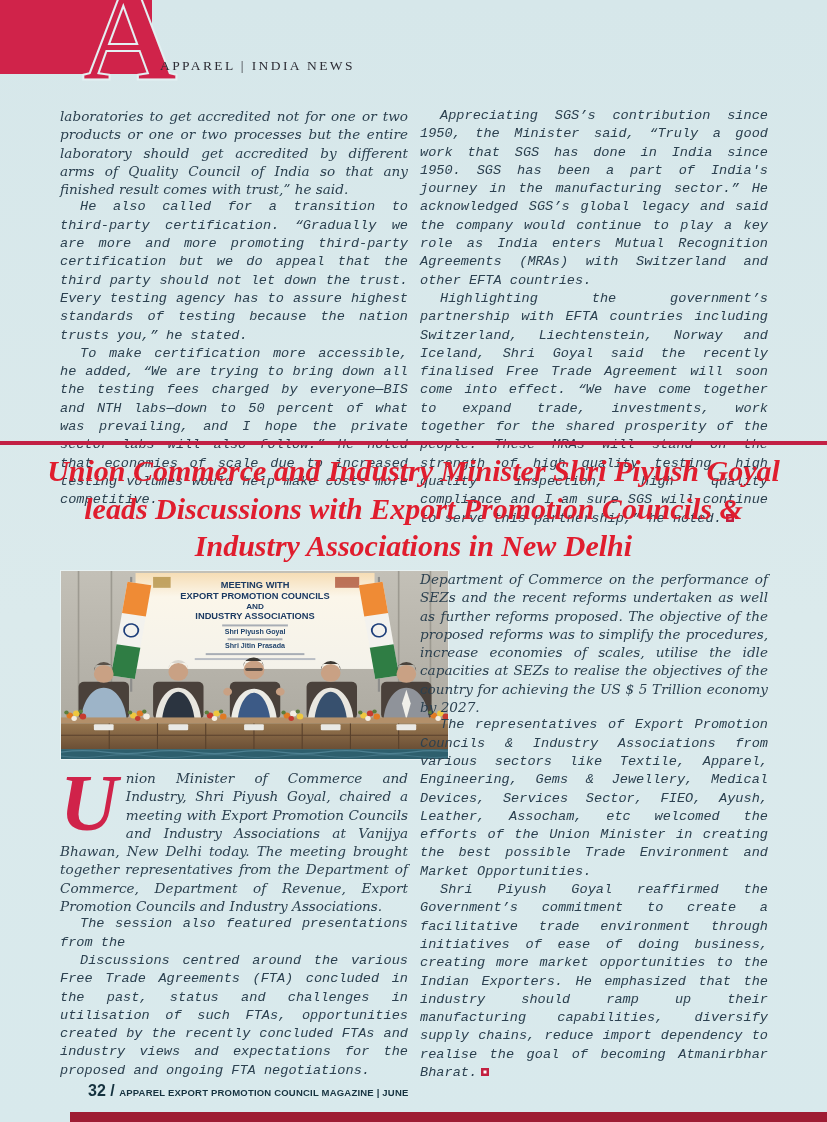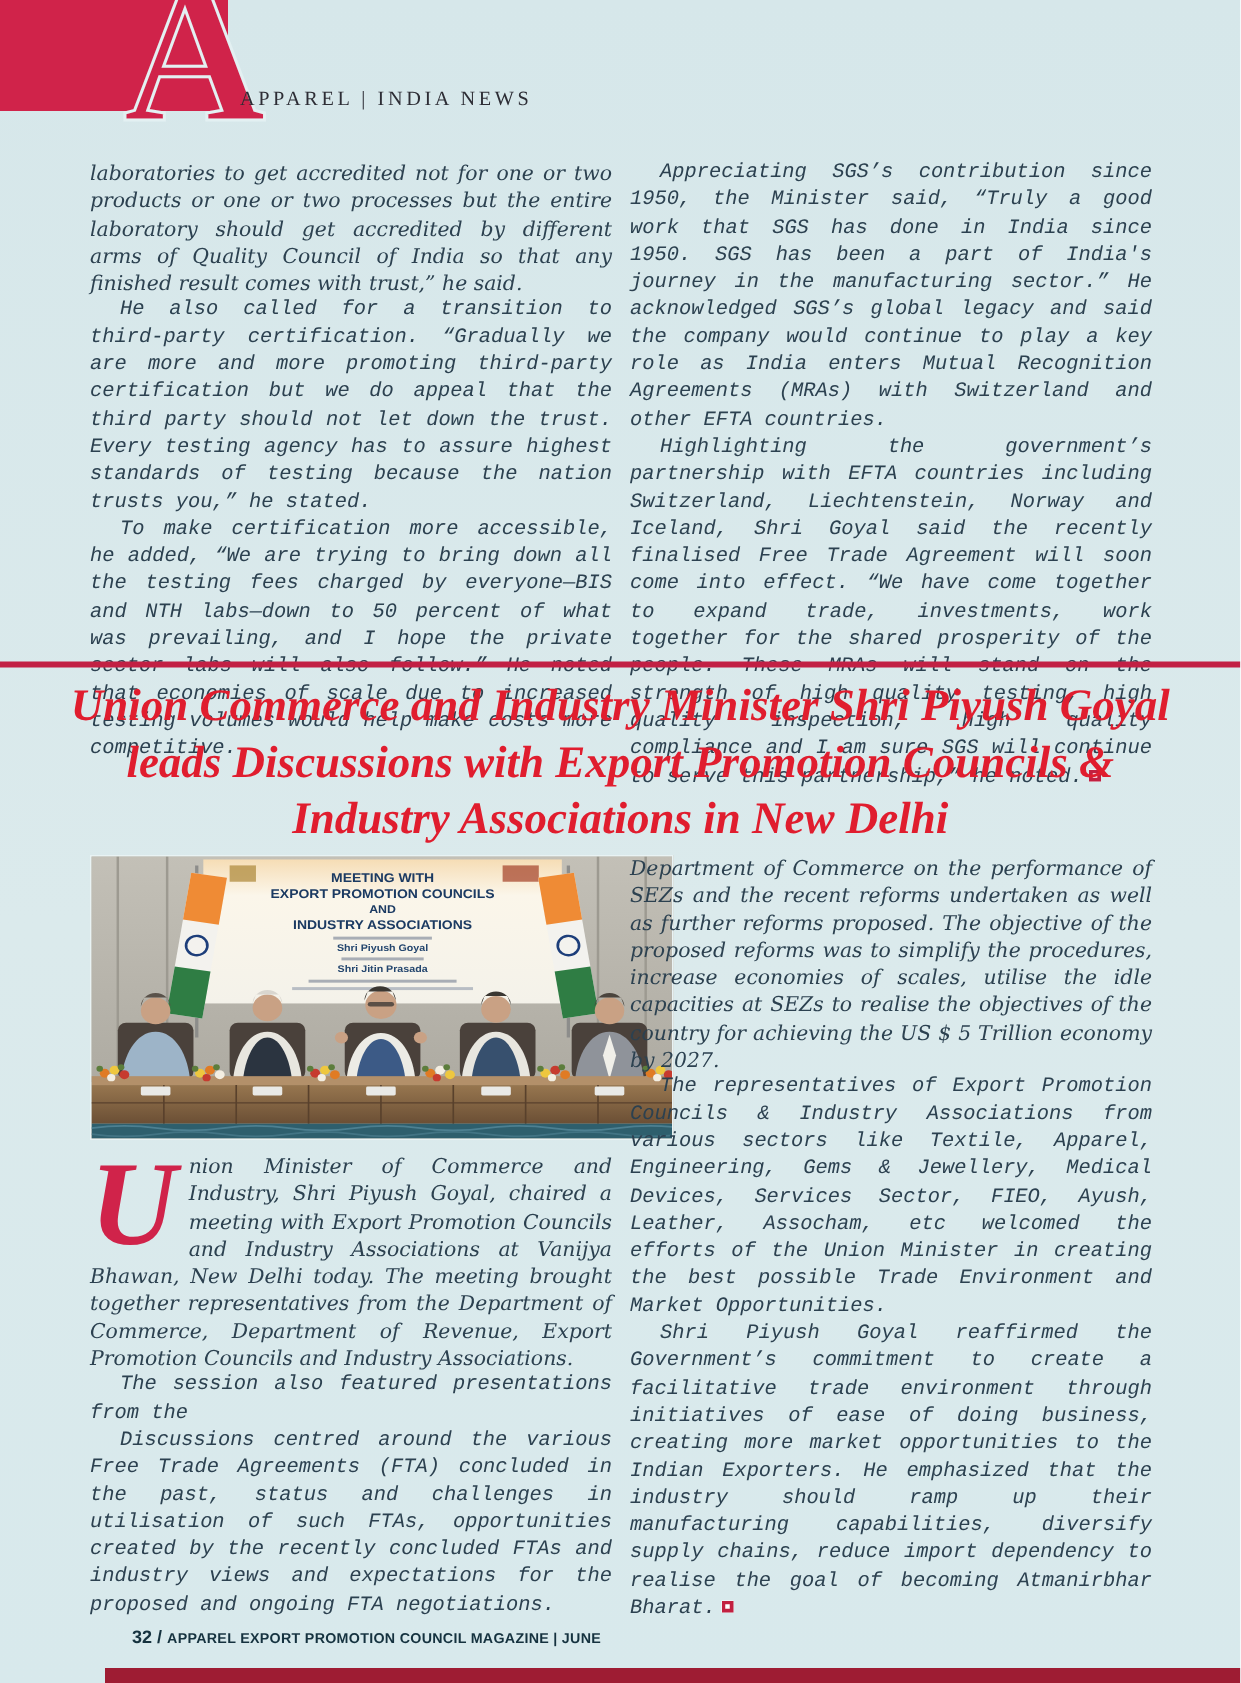--- a/index.html
+++ b/index.html
@@ -61,21 +61,21 @@
     border:1px solid #e9f3f4;box-sizing:border-box;
     background:#b9b6ad;
   }
   .photo-wrap svg{display:block;width:100%;height:100%;}
   
   .footer{
     position:absolute;left:88px;top:1082px;
     font-family:"Liberation Sans", sans-serif;
     color:#15323f;font-weight:bold;white-space:nowrap;
   }
-  .footer .pg{font-size:12px;margin-top:40px;}
+  .footer .pg{font-size:16px;margin-top:40px;}
   .footer .mag{font-size:9.5px;letter-spacing:0.2px;text-align:center;}
   .bottom-bar{position:absolute;left:70px;top:1112px;width:757px;height:10px;background:#9e1c33;}
 </style>
 </head>
 <body>
 
 <div class="page">
 
   <div class="brand-block"></div>
   <div class="brand-a">A</div>

